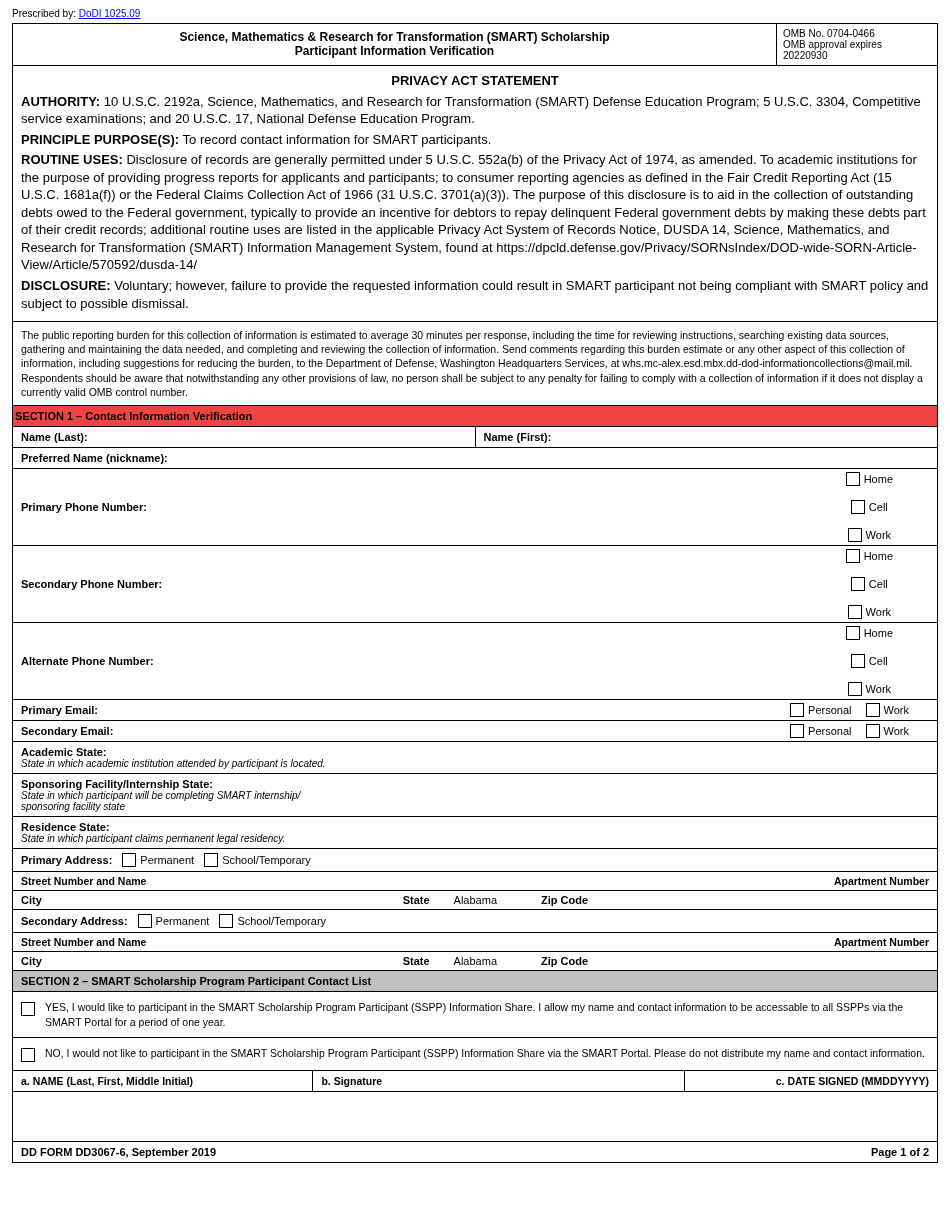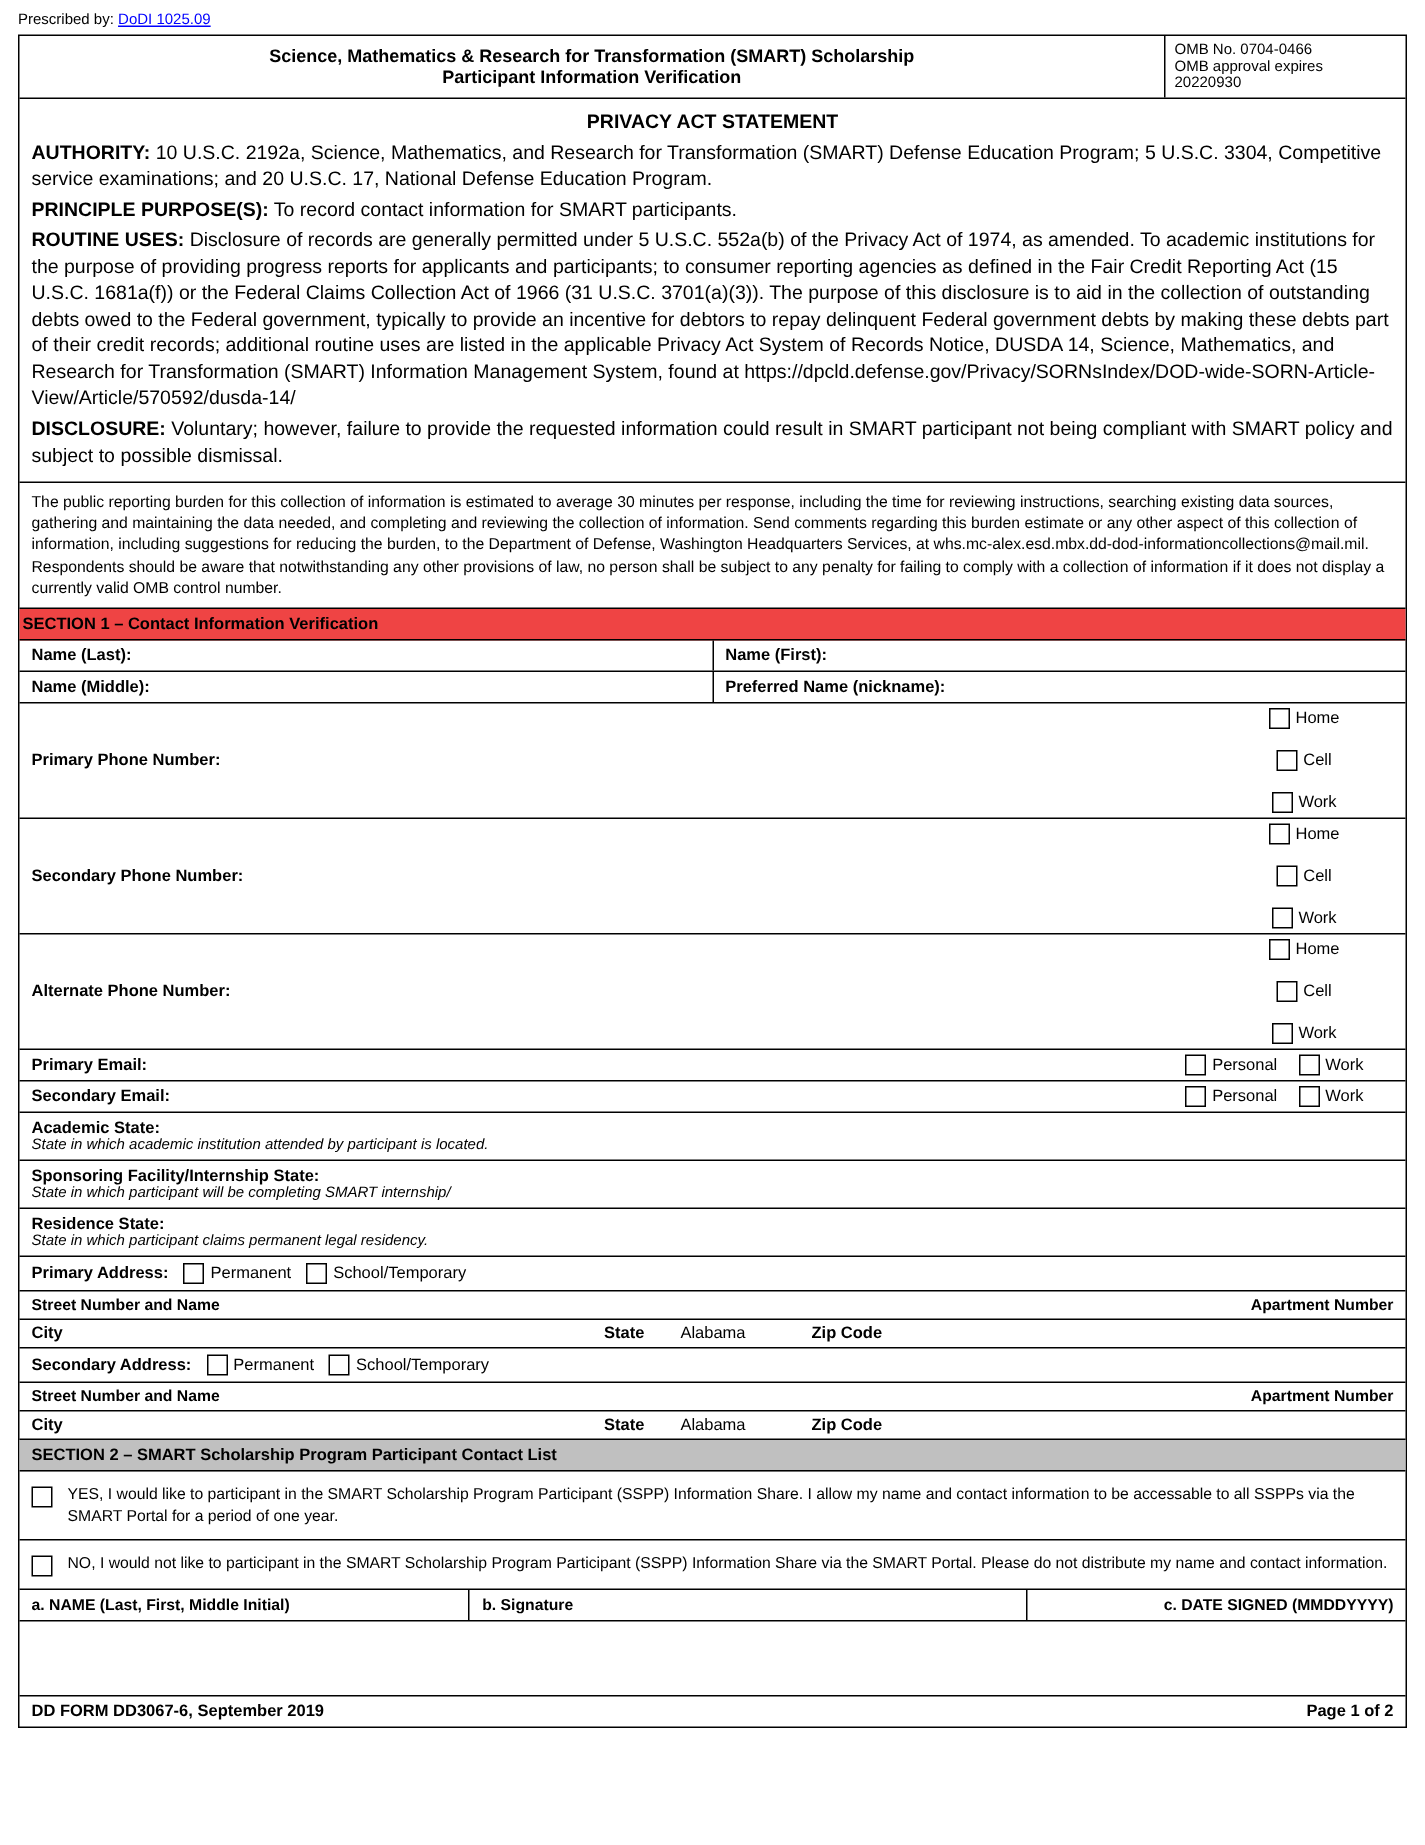--- a/index.html
+++ b/index.html
@@ -285,23 +285,20 @@
       <div class="form-cell">
         <label>Name (Last):</label>
       </div>
       <div class="form-cell">
         <label>Name (First):</label>
       </div>
     </div>
 
     <div class="form-row">
       <div class="form-cell">
-        <label>Name (Middle):</label>
-      </div>
-      <div class="form-cell">
         <label>Preferred Name (nickname):</label>
       </div>
     </div>
 
     <div class="phone-row">
       <div class="phone-label">Primary Phone Number:</div>
       <div class="phone-options">
         <div class="checkbox-option">
           <div class="checkbox-box"></div>
           <span>Home</span>
@@ -382,20 +379,21 @@
     </div>
 
     <div class="state-row">
       <div class="state-title">Academic State:</div>
       <div class="state-desc">State in which academic institution attended by participant is located.</div>
     </div>
 
     <div class="state-row">
       <div class="state-title">Sponsoring Facility/Internship State:</div>
       <div class="state-desc">State in which participant will be completing SMART internship/</div>
+      <div class="state-desc">sponsoring facility state</div>
     </div>
 
     <div class="state-row">
       <div class="state-title">Residence State:</div>
       <div class="state-desc">State in which participant claims permanent legal residency.</div>
     </div>
 
     <div class="address-header-row">
       <label>Primary Address:</label>
       <div class="checkbox-option">

